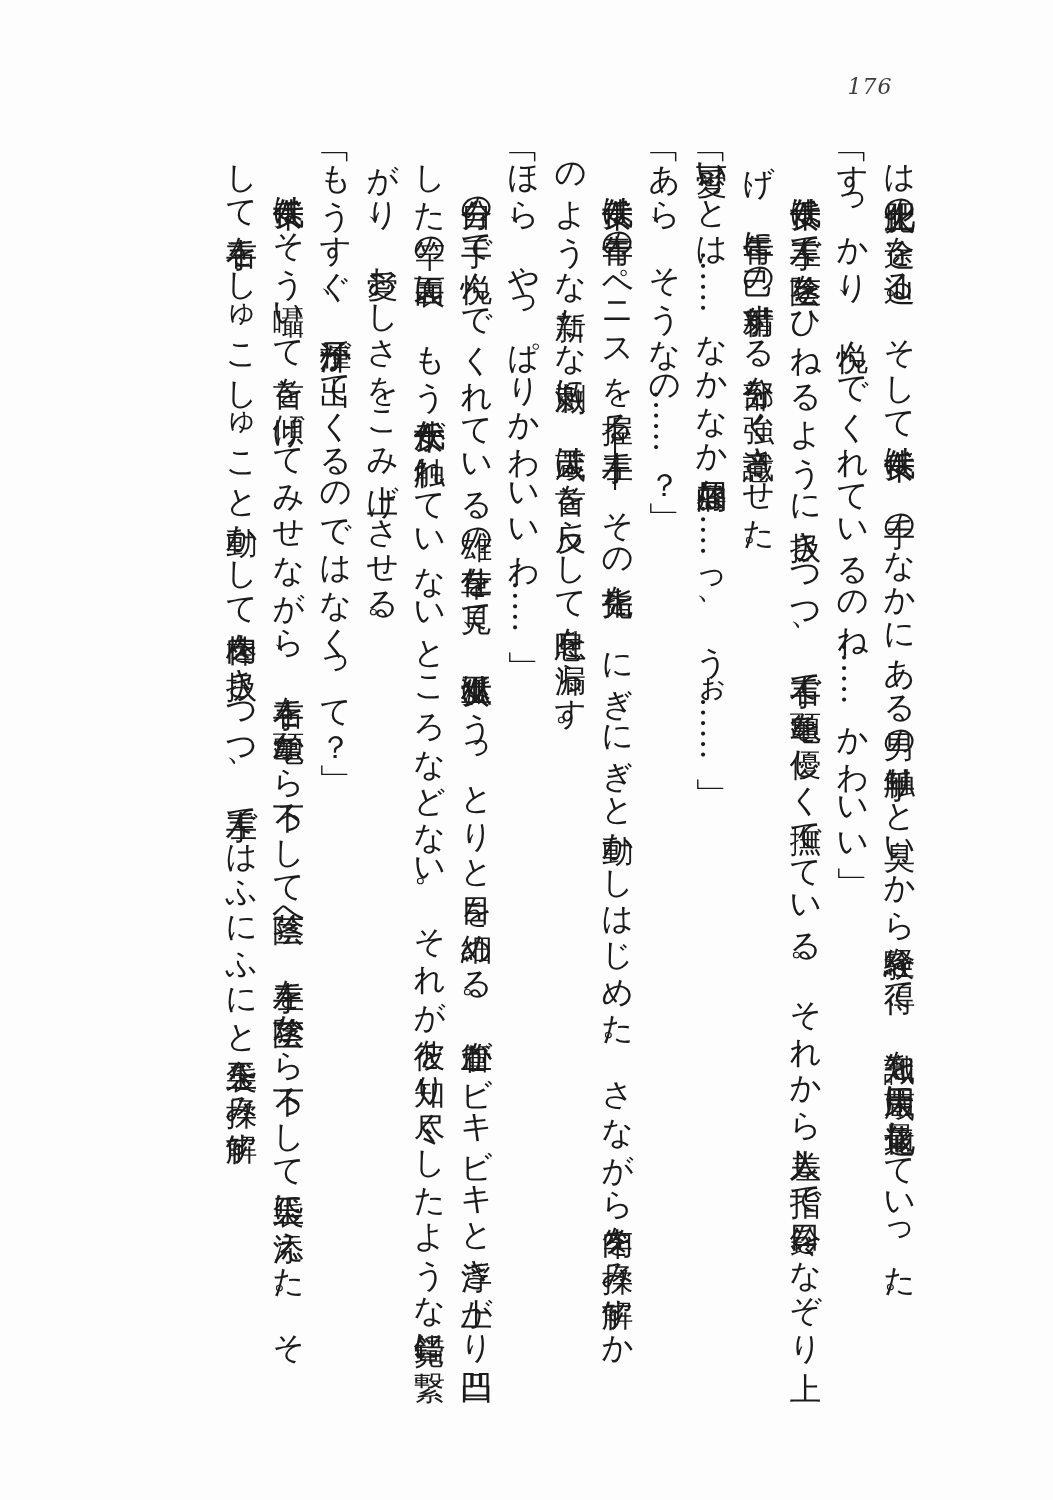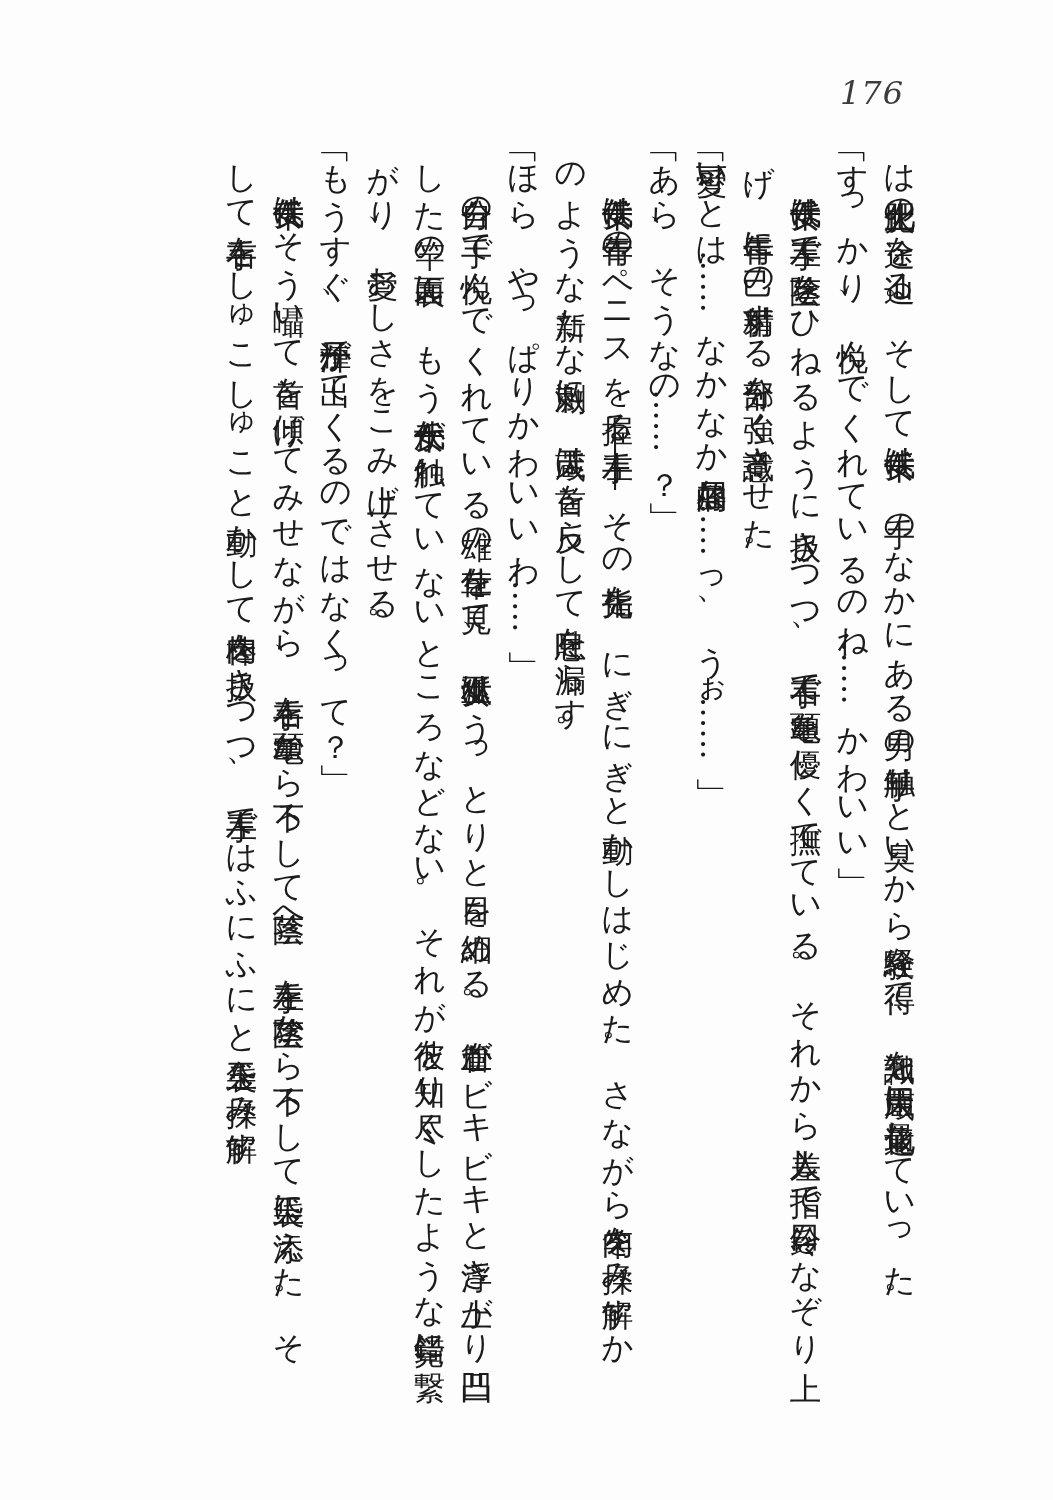--- a/index.html
+++ b/index.html
@@ -19,21 +19,21 @@
     inset: 0;
     background: #fdfdfd;
   }
   .page-number {
     position: absolute;
     top: 74px;
     left: 840px;
     width: 60px;
     text-align: center;
     font-style: italic;
-    font-size: 32px;
+    font-size: 22px;
     color: #3c3c3c;
     letter-spacing: 1px;
   }
   .body-text {
     position: absolute;
     top: 142px;
     right: 130px;
     height: 1206px;
     writing-mode: vertical-rl;
     text-orientation: mixed;

